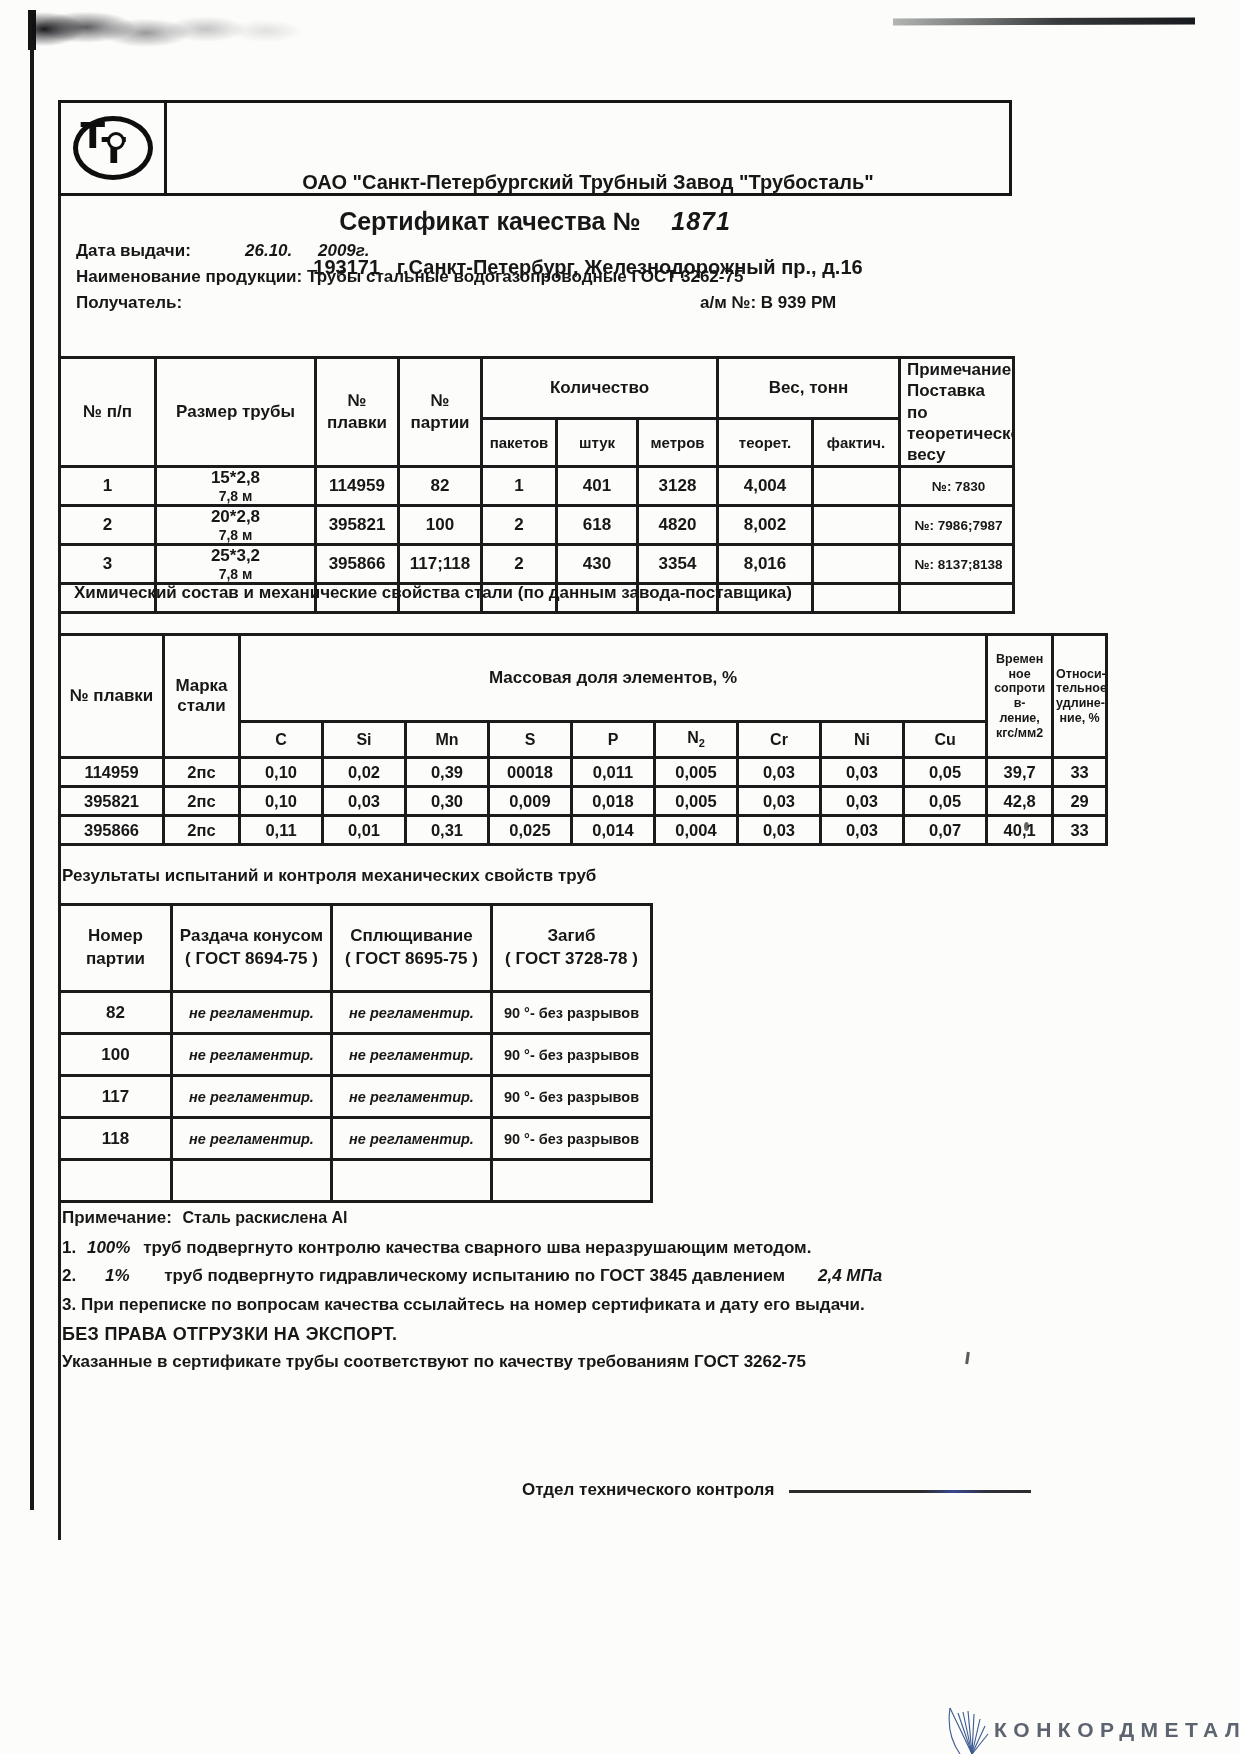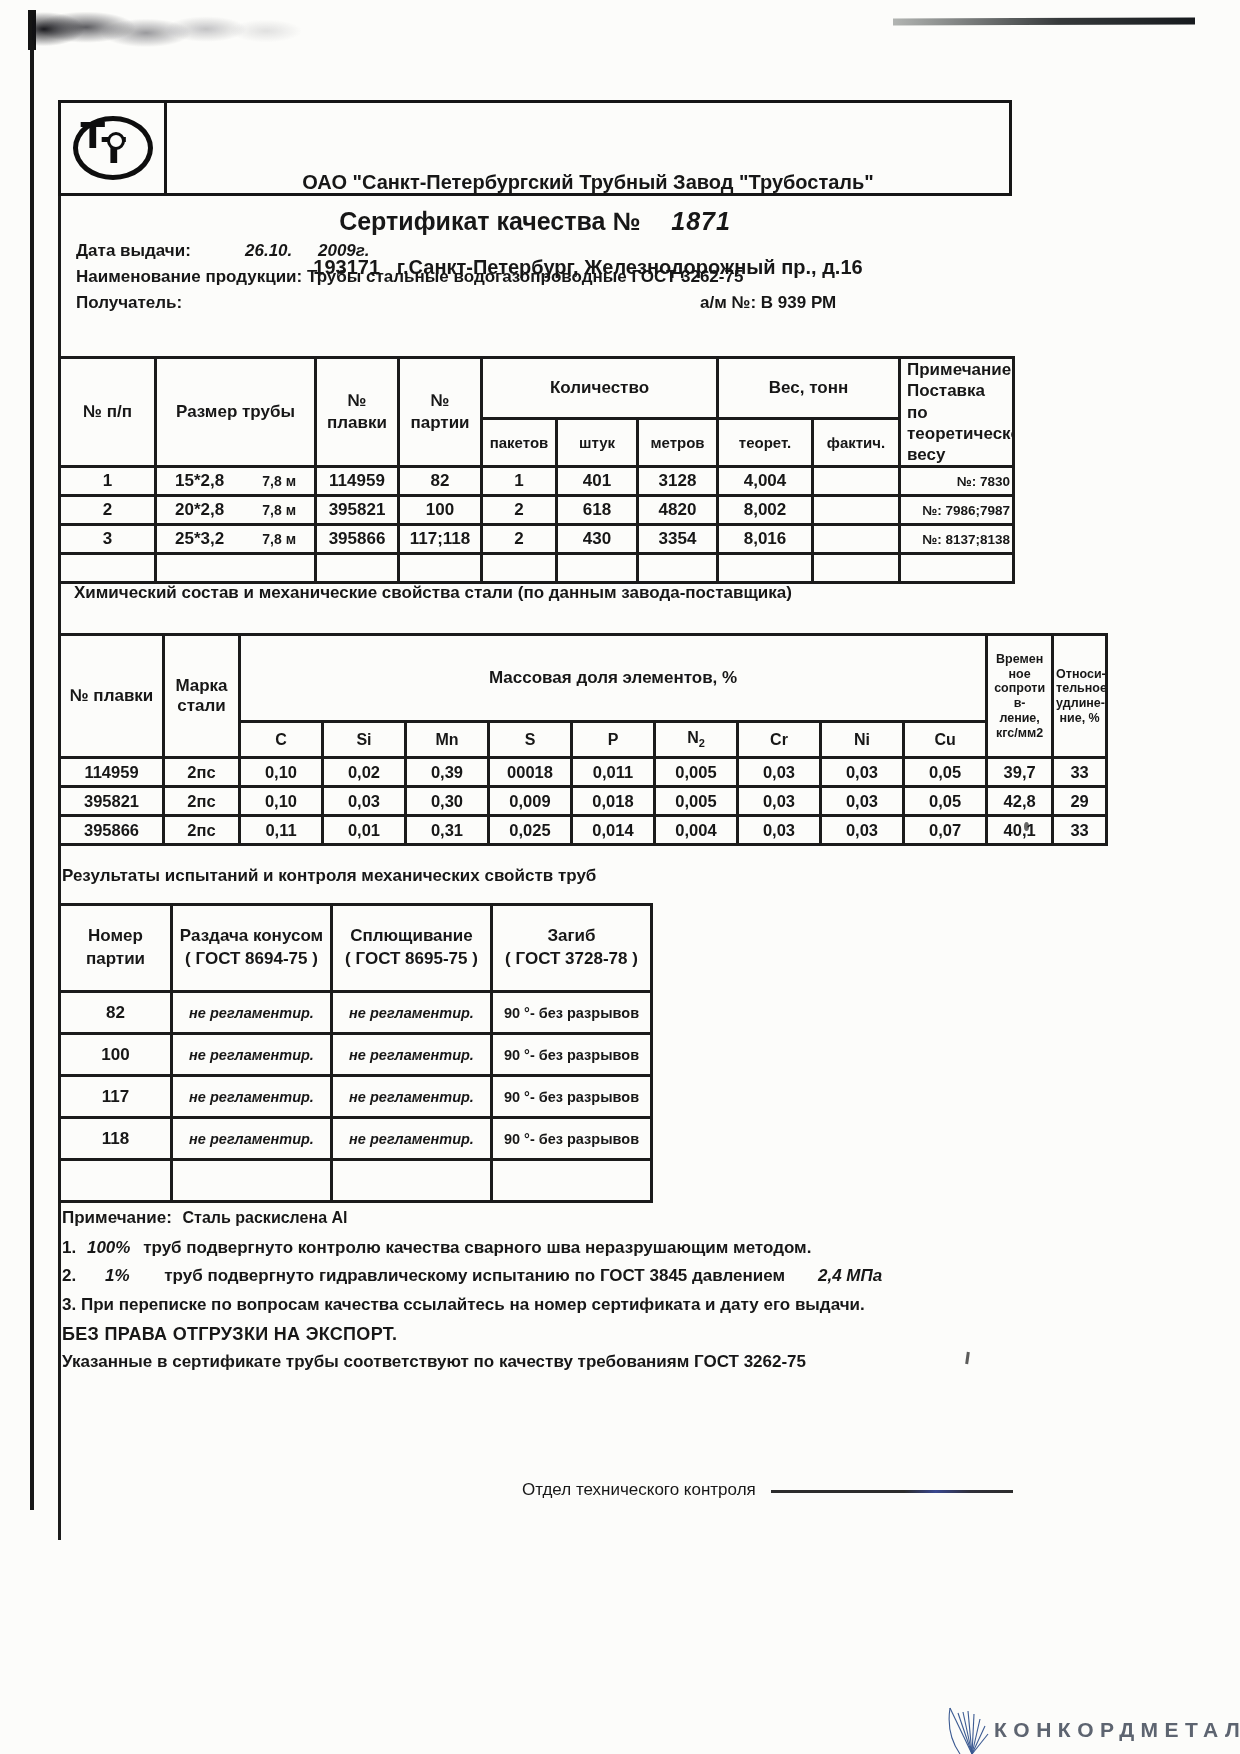--- a/index.html
+++ b/index.html
@@ -51,22 +51,22 @@
   table.grid th, table.grid td{border:3px solid #1b1b1b;font-weight:bold;text-align:center;
     vertical-align:middle;padding:0 2px;overflow:hidden;font-family:"Liberation Sans",sans-serif;color:#171717;}
   .pre{white-space:pre-line;}
 
   
   .pipes-table{left:58px;top:356px;width:954px;font-size:17px;}
   .pipes-table .h1 th{height:36px;font-size:17px;}
   .pipes-table .h2 th{height:28px;font-size:15px;}
   .pipes-table td{height:26px;font-size:17px;}
   .pipes-table .note-h{font-size:15px;text-align:left;padding-left:6px;line-height:1.25;}
-  .pipes-table .note-c{font-size:13.5px;text-align:right;padding-left:6px;}
-  .size-cell{display:flex;justify-content:space-between;align-items:center;padding:0 16px;}
+  .pipes-table .note-c{font-size:13.5px;text-align:center;padding-left:6px;}
+  .size-cell{display:flex;justify-content:space-between;align-items:center;padding:0 16px;flex-direction:column;}
   .size-cell .len{font-size:14px;}
   .pipes-table .melt-h{line-height:1.3;}
 
   
   .chem-title{position:absolute;left:62px;top:583px;font-size:17px;font-weight:bold;padding-left:12px;}
   .chem-table{left:58px;top:633px;width:1047px;}
   .chem-table .h1 th{height:84px;font-size:17px;}
   .chem-table .h1 .small{font-size:12.5px;line-height:1.18;font-weight:bold;}
   .chem-table .h2 th{height:33px;font-size:16px;}
   .chem-table td{height:26px;font-size:16.5px;}
@@ -89,21 +89,21 @@
   .n-2{top:1266px;}
   .n-3{top:1295px;}
   .n-4{top:1324px;font-size:18px;letter-spacing:.3px;}
   .n-5{top:1352px;}
   .pct{font-style:italic;}
   .n-1 .pct{margin:0 8px 0 6px;}
   .n-2 .pct{margin:0 30px 0 24px;}
   .pressure{position:absolute;left:756px;font-style:italic;}
 
   
-  .sig-row{position:absolute;left:522px;top:1480px;font-size:17px;font-weight:normal;white-space:nowrap;}
+  .sig-row{position:absolute;left:522px;top:1480px;font-size:17px;font-weight:bold;white-space:nowrap;}
   .sig-line{display:inline-block;width:242px;height:3px;margin-left:10px;vertical-align:2px;
     background:linear-gradient(90deg,#2c2c2c 0%,#2c2c2c 55%,#39478f 68%,#30303a 82%,#2c2c2c 100%);}
 
   
   .brand-logo{position:absolute;left:938px;top:1706px;}
   .brand-text{position:absolute;left:994px;top:1718px;font-size:21px;font-weight:bold;
     letter-spacing:6.5px;color:#5d6470;white-space:nowrap;}
 </style>
 </head>
 <body>

